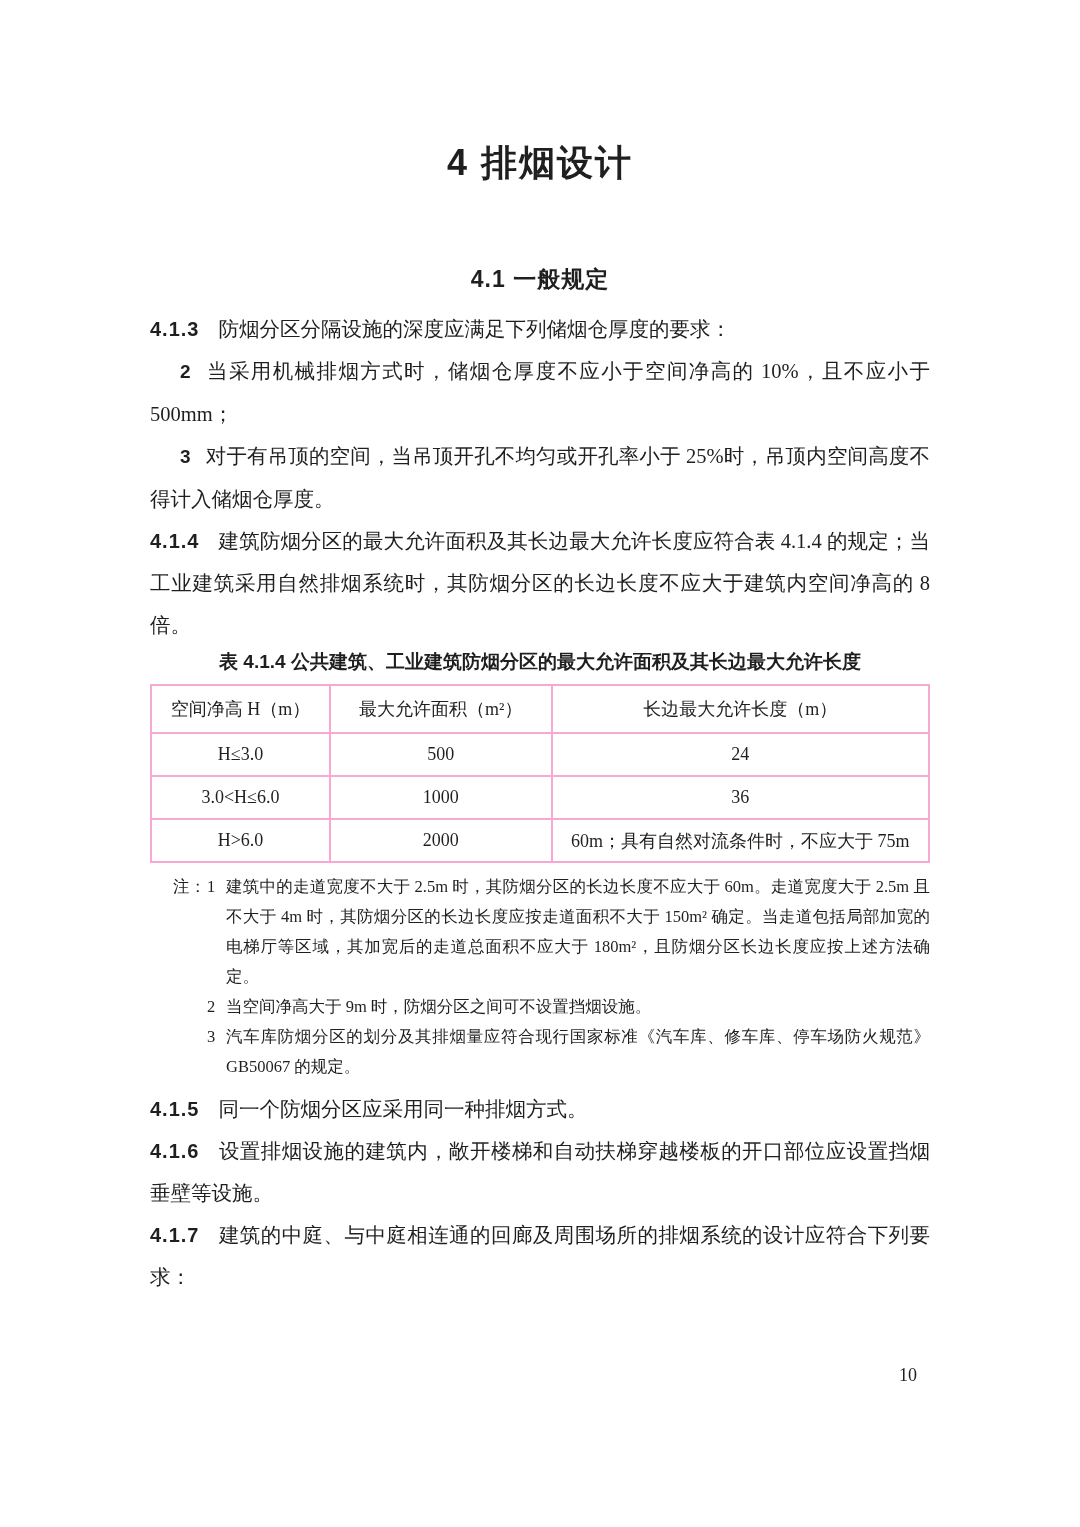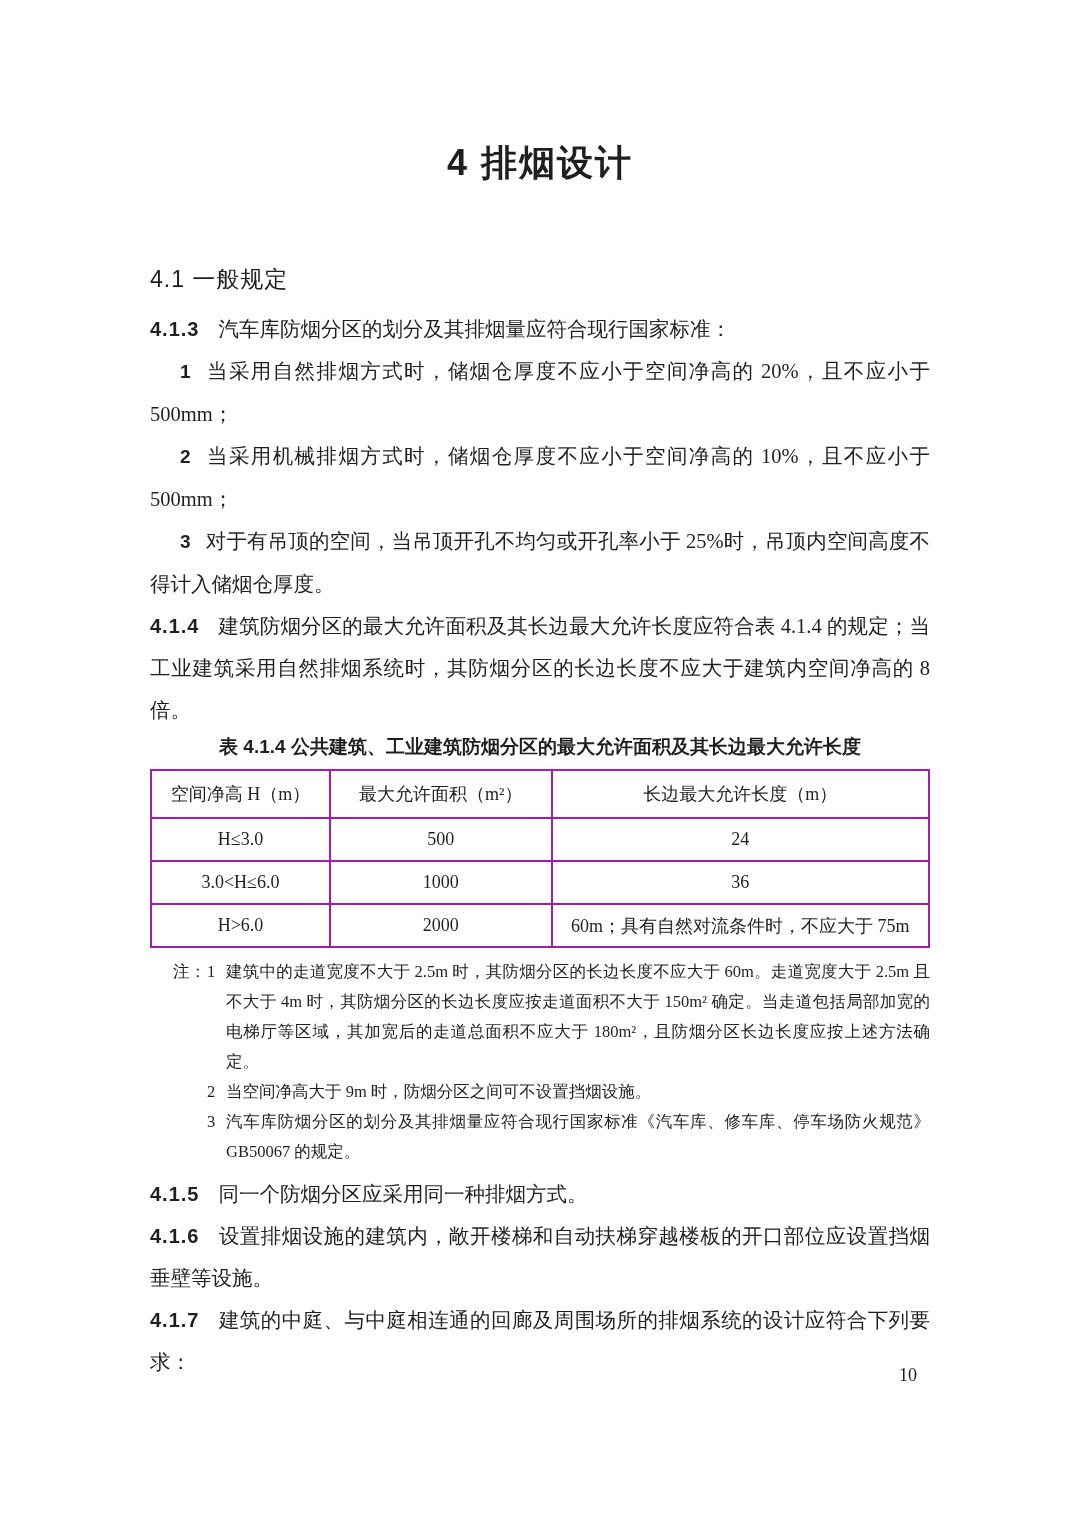--- a/index.html
+++ b/index.html
@@ -21,22 +21,23 @@
   }
   .chapter-title {
     text-align: center;
     font-family: "Liberation Sans", "DejaVu Sans", sans-serif;
     font-weight: bold;
     font-size: 36px;
     line-height: 42px;
     letter-spacing: 2px;
   }
   .section-heading {
+    text-align: center;
     font-family: "Liberation Sans", "DejaVu Sans", sans-serif;
-    font-weight: normal;
+    font-weight: bold;
     font-size: 23px;
     line-height: 26px;
     margin-top: 82px;
     letter-spacing: 1px;
   }
   .doc-body {
     margin-top: 16px;
     font-size: 20.5px;
     line-height: 42px;
     text-align: justify;
@@ -72,21 +73,21 @@
   }
   table.spec-table {
     margin-top: 8px;
     width: 100%;
     border-collapse: collapse;
     table-layout: fixed;
     font-size: 18px;
   }
   table.spec-table th,
   table.spec-table td {
-    border: 2px solid #a21caf;
+    border: 2px solid #f9a8d4;
     text-align: center;
     vertical-align: middle;
     font-weight: normal;
     padding: 0 4px;
   }
   table.spec-table th { height: 46px; }
   table.spec-table td { height: 41px; }
   .notes {
     margin-top: 9px;
     margin-left: 23px;
@@ -108,22 +109,21 @@
 </head>
 <body>
 
 <div class="page">
 
   <div class="chapter-title">4 排烟设计</div>
 
   <div class="section-heading">4.1 一般规定</div>
 
   <div class="doc-body">
-    <p class="clause"><span class="cnum">4.1.3</span><span>汽车库防烟分区的划分及其排烟量应符合现行国家标准：</span></p>
-    <p class="clause indent1"><span class="inum">1</span><span>当采用自然排烟方式时，储烟仓厚度不应小于空间净高的 20%，且不应小于 500mm；</span></p>
+    <p class="clause"><span class="cnum">4.1.3</span><span>防烟分区分隔设施的深度应满足下列储烟仓厚度的要求：</span></p>
     <p class="clause indent1"><span class="inum">2</span><span>当采用机械排烟方式时，储烟仓厚度不应小于空间净高的 10%，且不应小于 500mm；</span></p>
     <p class="clause indent1"><span class="inum">3</span><span>对于有吊顶的空间，当吊顶开孔不均匀或开孔率小于 25%时，吊顶内空间高度不得计入储烟仓厚度。</span></p>
     <p class="clause"><span class="cnum">4.1.4</span><span>建筑防烟分区的最大允许面积及其长边最大允许长度应符合表 4.1.4 的规定；当工业建筑采用自然排烟系统时，其防烟分区的长边长度不应大于建筑内空间净高的 8 倍。</span></p>
   </div>
 
   <div class="table-caption">表 4.1.4 公共建筑、工业建筑防烟分区的最大允许面积及其长边最大允许长度</div>
 
   <table class="spec-table">
     <colgroup>
       <col style="width:23%">

